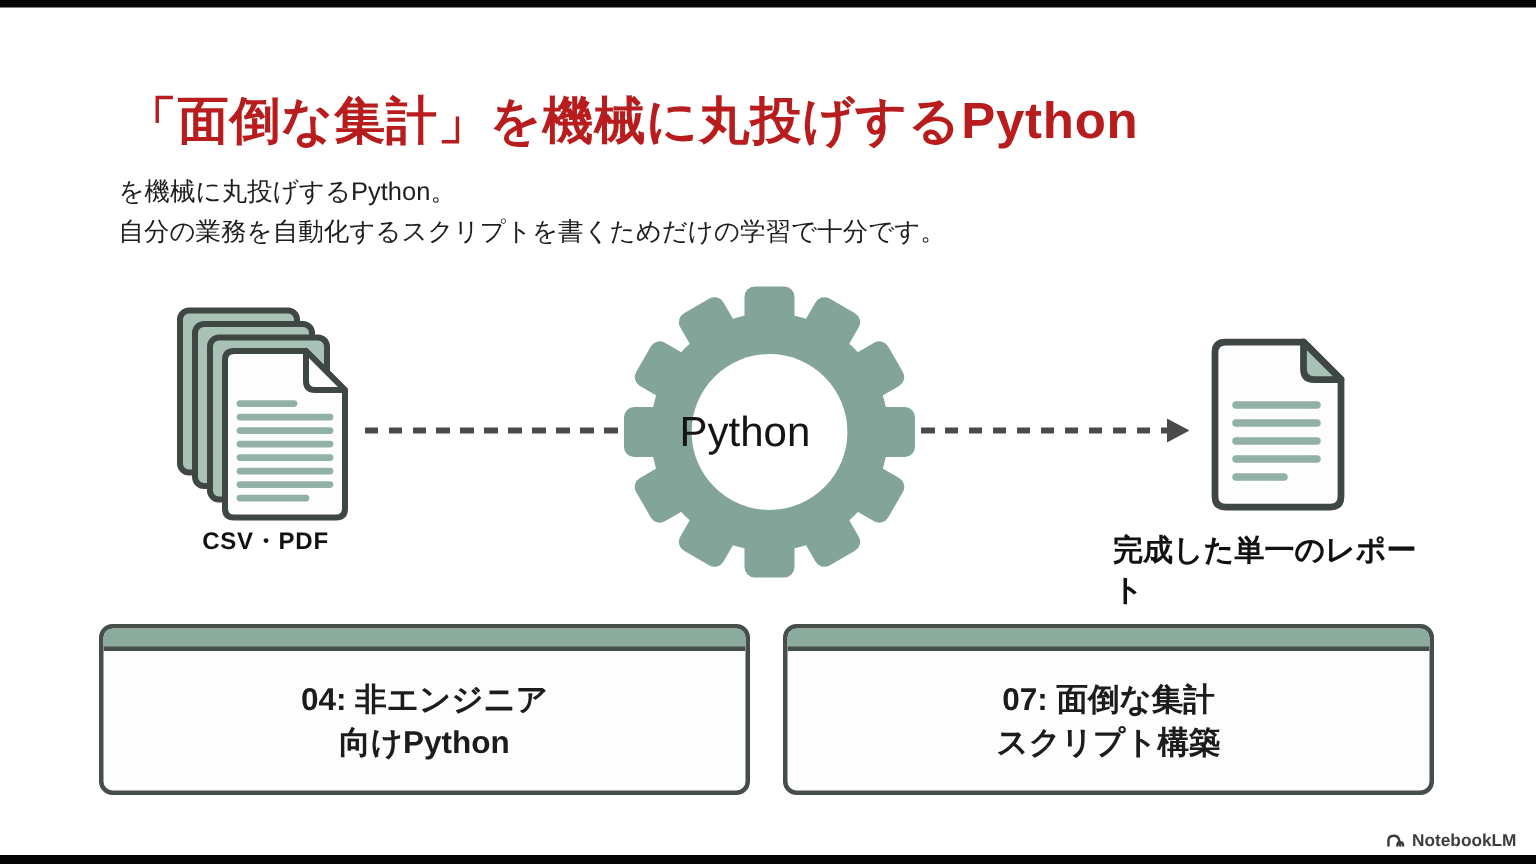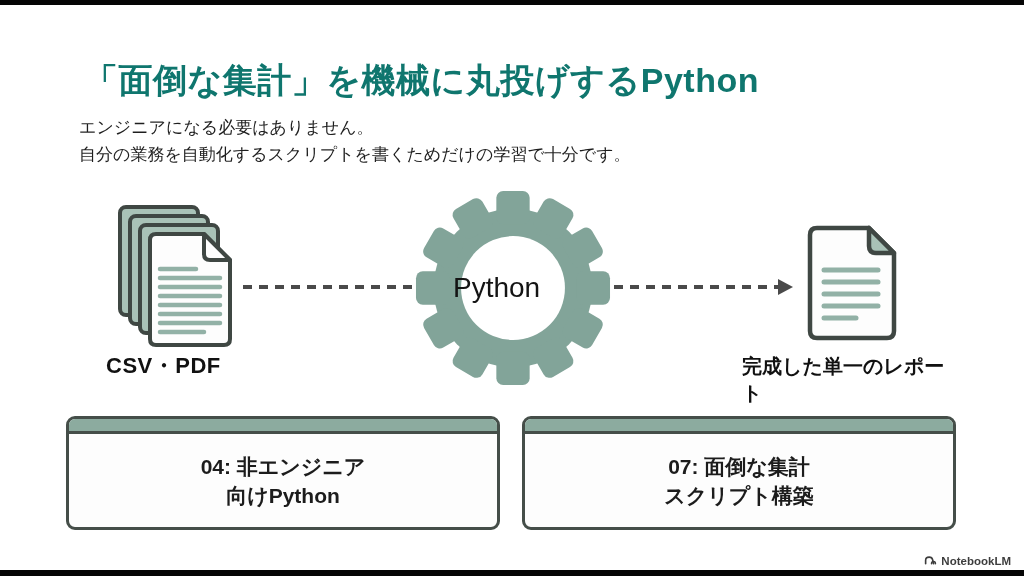--- a/index.html
+++ b/index.html
@@ -9,21 +9,21 @@
     background: #ffffff;
     position: relative;
     overflow: hidden;
   }
   .letterbox { position: absolute; left: 0; width: 1024px; background: #050505; }
   .letterbox.top { top: 0; height: 5px; }
   .letterbox.bottom { bottom: 0; height: 6px; }
 
   .slide-title {
     position: absolute; left: 84px; top: 58px;
-    font-size: 34px; font-weight: 700; color: #0f766e;
+    font-size: 34px; font-weight: 700; color: #b91c1c;
     letter-spacing: 0.5px; white-space: nowrap;
   }
   .slide-subtitle {
     position: absolute; left: 79px; top: 114px;
     font-size: 17px; font-weight: 400; color: #1e1e1e;
     line-height: 27px; white-space: pre-line;
   }
 
   .icon-abs { position: absolute; }
 
@@ -40,21 +40,21 @@
     border-top: 8px solid transparent;
     border-bottom: 8px solid transparent;
   }
 
   .gear-label {
     position: absolute; left: 453px; top: 272px; width: 120px;
     text-align: left; font-size: 28px; font-weight: 400; color: #141414;
   }
   .source-label {
     position: absolute; left: 106px; top: 351px; width: 142px;
-    text-align: left; font-size: 22px; font-weight: 700; color: #111111;
+    text-align: center; font-size: 16px; font-weight: 700; color: #111111;
     letter-spacing: 0.5px;
   }
   .output-label {
     position: absolute; left: 742px; top: 353px; width: 218px;
     text-align: left; font-size: 20px; font-weight: 700; color: #111111;
   }
 
   .cards-row {
     position: absolute; left: 66px; top: 416px; width: 890px; height: 114px;
     display: flex; gap: 22px;
@@ -80,21 +80,21 @@
     color: #3d3d3d; font-size: 11.5px; font-weight: 700; margin-top: 48px;
   }
 </style>
 </head>
 <body>
 
 <div class="letterbox top"></div>
 <div class="letterbox bottom"></div>
 
 <h1 class="slide-title">「面倒な集計」を機械に丸投げするPython</h1>
-<div class="slide-subtitle">エンジニアになる必要はありません。
+<div class="slide-subtitle">を機械に丸投げするPython。
 自分の業務を自動化するスクリプトを書くためだけの学習で十分です。</div>
 
 <svg class="icon-abs" style="left:116px; top:203px;" width="124" height="148" viewBox="0 0 124 148">
   <g stroke="#3f4743" stroke-width="4" fill="#a9c2b7">
     <rect x="4" y="4" width="78" height="108" rx="6"></rect>
     <rect x="14" y="13" width="78" height="108" rx="6"></rect>
     <rect x="24" y="22" width="78" height="108" rx="6"></rect>
   </g>
   <path d="M40 31 L88 31 L114 57 L114 136 Q114 142 108 142 L40 142 Q34 142 34 136 L34 37 Q34 31 40 31 Z" fill="#fdfdfd" stroke="#3f4743" stroke-width="4" stroke-linejoin="round"></path>
   <path d="M88 31 L88 51 Q88 57 94 57 L114 57 Z" fill="#fdfdfd" stroke="#3f4743" stroke-width="4" stroke-linejoin="round"></path>

